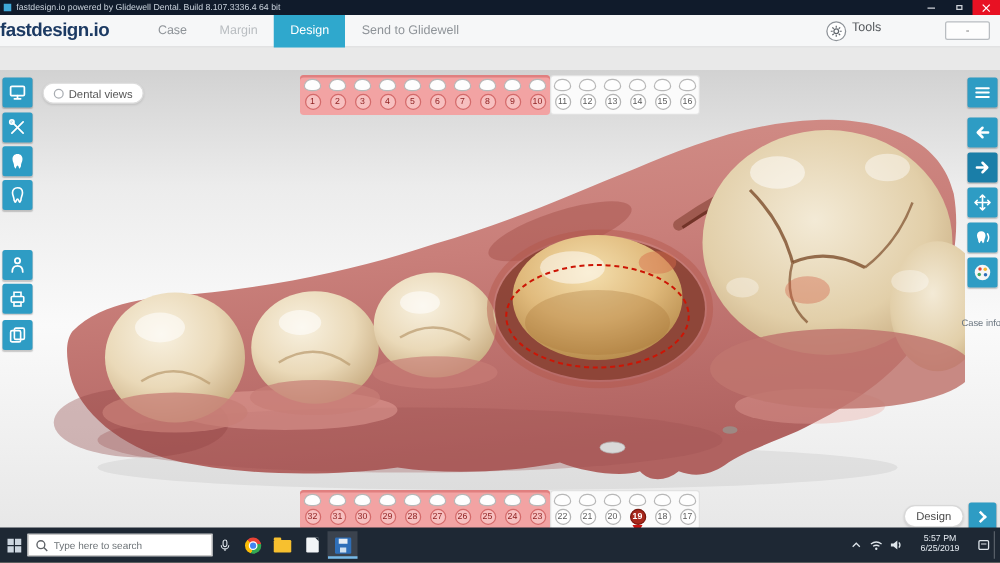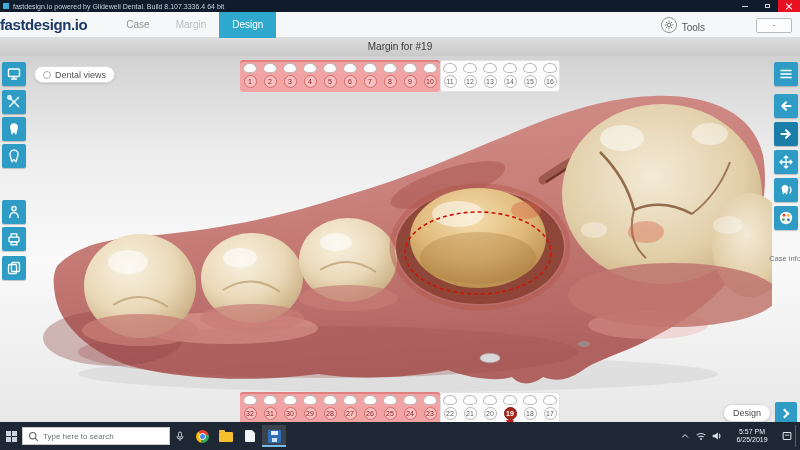--- a/index.html
+++ b/index.html
@@ -19,21 +19,21 @@
   .g-x1,.g-x2{position:absolute;left:7px;top:5.5px;width:8px;height:1px;background:#fff;}
   .g-x1{transform:rotate(45deg);}.g-x2{transform:rotate(-45deg);}
 
   
   .header{position:absolute;top:12px;left:0;width:800px;height:26px;background:#f6f7f8;border-bottom:1px solid #dcdcdc;display:flex;align-items:center;}
   .logo{font-size:15px;font-weight:bold;color:#1c3a63;letter-spacing:-0.4px;margin-left:0;}
   .tabs{display:flex;height:26px;margin-left:26px;}
   .tab{padding:0 13px;line-height:26px;font-size:10px;color:#8e9398;}
   .tab.dim{color:#b9bdc1;}
   .tab.active{background:#2fa8cd;color:#fff;}
-  .tools-area{margin-left:auto;display:flex;align-items:flex-end;margin-right:8px;gap:5px;}
+  .tools-area{margin-left:auto;display:flex;align-items:flex-start;margin-right:8px;gap:5px;}
   .gear-wrap{width:16px;height:16px;border:1px solid #8d9298;border-radius:50%;display:flex;align-items:center;justify-content:center;background:#fff;}
   .tools-label{font-size:10px;color:#54585c;}
   .tools-dd{width:36px;height:15px;border:1px solid #b9bdc1;border-radius:2px;background:#fdfdfd;font-size:9px;color:#777;text-align:center;line-height:13px;margin-left:46px;}
 
   
   .subheader{position:absolute;top:38px;left:0;width:800px;height:18px;background:linear-gradient(#dedede,#c9c9c9);text-align:center;font-size:10px;color:#3a3a3a;line-height:18px;}
 
   
   .main{position:absolute;top:56px;left:0;width:800px;height:372px;background:linear-gradient(180deg,#d2d2d2 0%,#ececec 25%,#fafafa 55%,#e7e7e7 100%);}
   .scene{position:absolute;left:28px;top:34px;width:744px;height:310px;z-index:1;}
@@ -122,20 +122,21 @@
         </div>
     </div>
   </div>
 
   <div class="header">
     <div class="logo">fastdesign.io</div>
     <div class="tabs">
       <div class="tab">Case</div>
       <div class="tab dim">Margin</div>
       <div class="tab active">Design</div>
+      <div class="tab">Send to Glidewell</div>
     </div>
     <div class="tools-area">
       <span class="gear-wrap">
         <svg width="10" height="10" viewBox="0 0 16 16">
             <circle cx="8" cy="8" r="3" fill="none" stroke="#60666c" stroke-width="1.5"></circle>
             <g stroke="#60666c" stroke-width="1.5">
               <line x1="8" y1="1" x2="8" y2="3.5"></line>
               <line x1="8" y1="12.5" x2="8" y2="15"></line>
               <line x1="1" y1="8" x2="3.5" y2="8"></line>
               <line x1="12.5" y1="8" x2="15" y2="8"></line>
@@ -144,23 +145,20 @@
               <line x1="3" y1="13" x2="4.8" y2="11.2"></line>
               <line x1="11.2" y1="4.8" x2="13" y2="3"></line>
             </g>
           </svg>
       </span>
       <span class="tools-label">Tools</span>
       <span class="tools-dd">-</span>
     </div>
   </div>
 
-  <div class="subheader">
-    <span>Margin for #19</span>
-  </div>
 
   <div class="main">
 
     <svg class="scene" viewBox="0 0 744 310">
       <defs>
         <linearGradient id="gumG" x1="0" y1="0" x2="0.25" y2="1">
           <stop offset="0" stop-color="#d4928b"></stop>
             <stop offset="0.45" stop-color="#c97f7a"></stop>
             <stop offset="1" stop-color="#b06260"></stop>
         </linearGradient>

